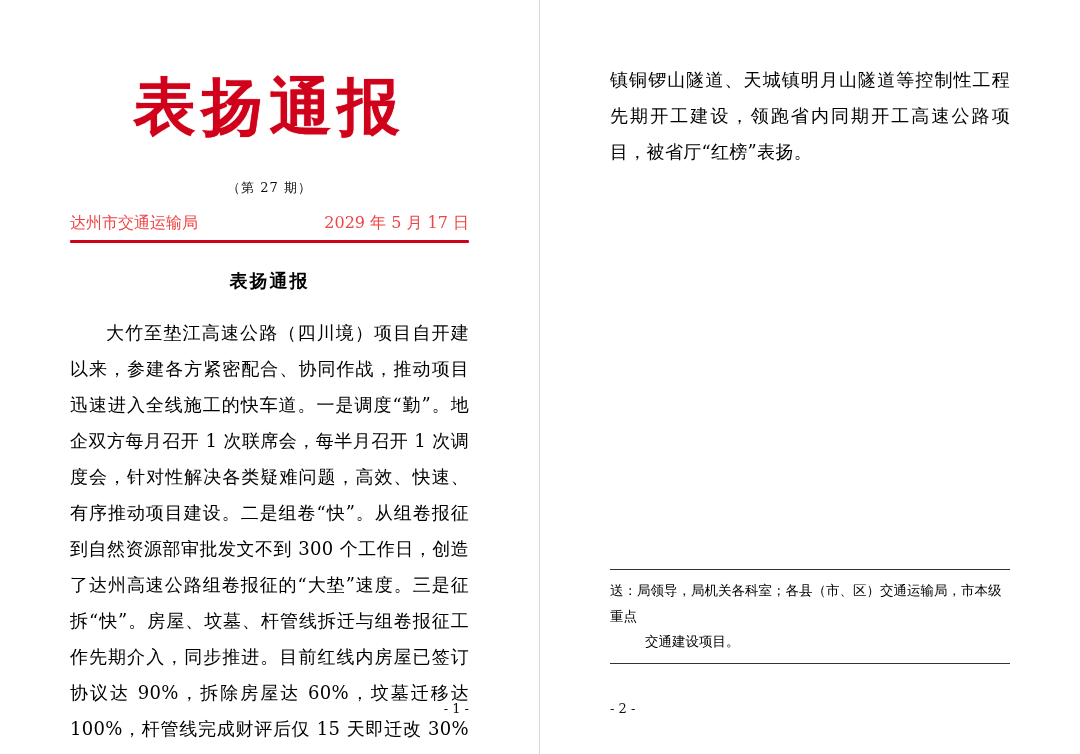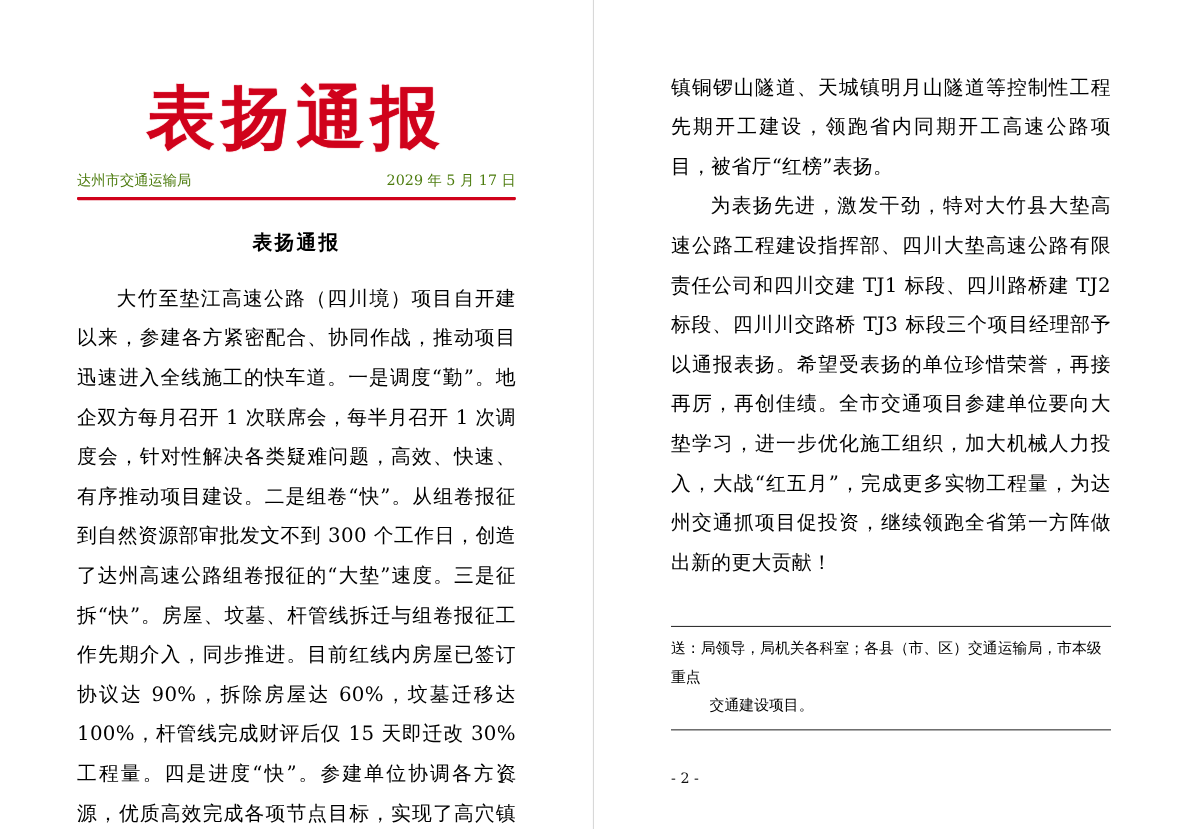--- a/index.html
+++ b/index.html
@@ -53,22 +53,22 @@
     text-align: center;
     font-size: 13px;
     color: #111;
     letter-spacing: 1px;
   }
   .meta-row {
     margin-top: 16px;
     display: flex;
     justify-content: space-between;
     align-items: flex-end;
-    font-size: 13px;
-    color: #4d7c0f;
+    font-size: 16px;
+    color: #ef4444;
   }
   .rule {
     margin-top: 6px;
     height: 3px;
     background: #d0021b;
     border-radius: 1px;
   }
 
   
   .doc-title {
@@ -126,20 +126,21 @@
 </style>
 </head>
 <body>
 
 <div class="spread">
 
   <div class="page page-left">
 
     <div class="masthead">表扬通报</div>
 
+    <div class="issue">（第 27 期）</div>
 
     <div class="meta-row">
       <div>达州市交通运输局</div>
       <div>2029 年 5 月 17 日</div>
     </div>
 
     <div class="rule"></div>
 
     <div class="doc-title">表扬通报</div>
 
@@ -147,21 +148,20 @@
       <p>大竹至垫江高速公路（四川境）项目自开建以来，参建各方紧密配合、协同作战，推动项目迅速进入全线施工的快车道。一是调度“勤”。地企双方每月召开 1 次联席会，每半月召开 1 次调度会，针对性解决各类疑难问题，高效、快速、有序推动项目建设。二是组卷“快”。从组卷报征到自然资源部审批发文不到 300 个工作日，创造了达州高速公路组卷报征的“大垫”速度。三是征拆“快”。房屋、坟墓、杆管线拆迁与组卷报征工作先期介入，同步推进。目前红线内房屋已签订协议达 90%，拆除房屋达 60%，坟墓迁移达 100%，杆管线完成财评后仅 15 天即迁改 30%工程量。四是进度“快”。参建单位协调各方资源，优质高效完成各项节点目标，实现了高穴镇互通、童家镇互通、天城镇互通、妈妈</p>
     </div>
 
     <div class="page-num">- 1 -</div>
   </div>
 
   <div class="page page-right">
 
     <div class="body-text">
       <p class="cont">镇铜锣山隧道、天城镇明月山隧道等控制性工程先期开工建设，领跑省内同期开工高速公路项目，被省厅“红榜”表扬。</p>
-      <p>为表扬先进，激发干劲，特对大竹县大垫高速公路工程建设指挥部、四川大垫高速公路有限责任公司和四川交建 TJ1 标段、四川路桥建 TJ2 标段、四川川交路桥 TJ3 标段三个项目经理部予以通报表扬。希望受表扬的单位珍惜荣誉，再接再厉，再创佳绩。全市交通项目参建单位要向大垫学习，进一步优化施工组织，加大机械人力投入，大战“红五月”，完成更多实物工程量，为达州交通抓项目促投资，继续领跑全省第一方阵做出新的更大贡献！</p>
     </div>
 
     <div class="dist-block">
       <div class="line1">送：局领导，局机关各科室；各县（市、区）交通运输局，市本级重点</div>
       <div class="line2">交通建设项目。</div>
     </div>
 
     <div class="page-num">- 2 -</div>
   </div>
 

